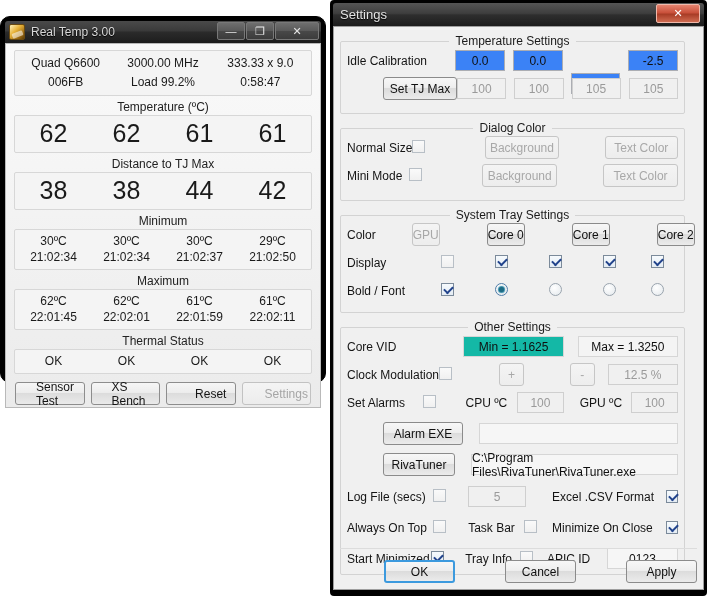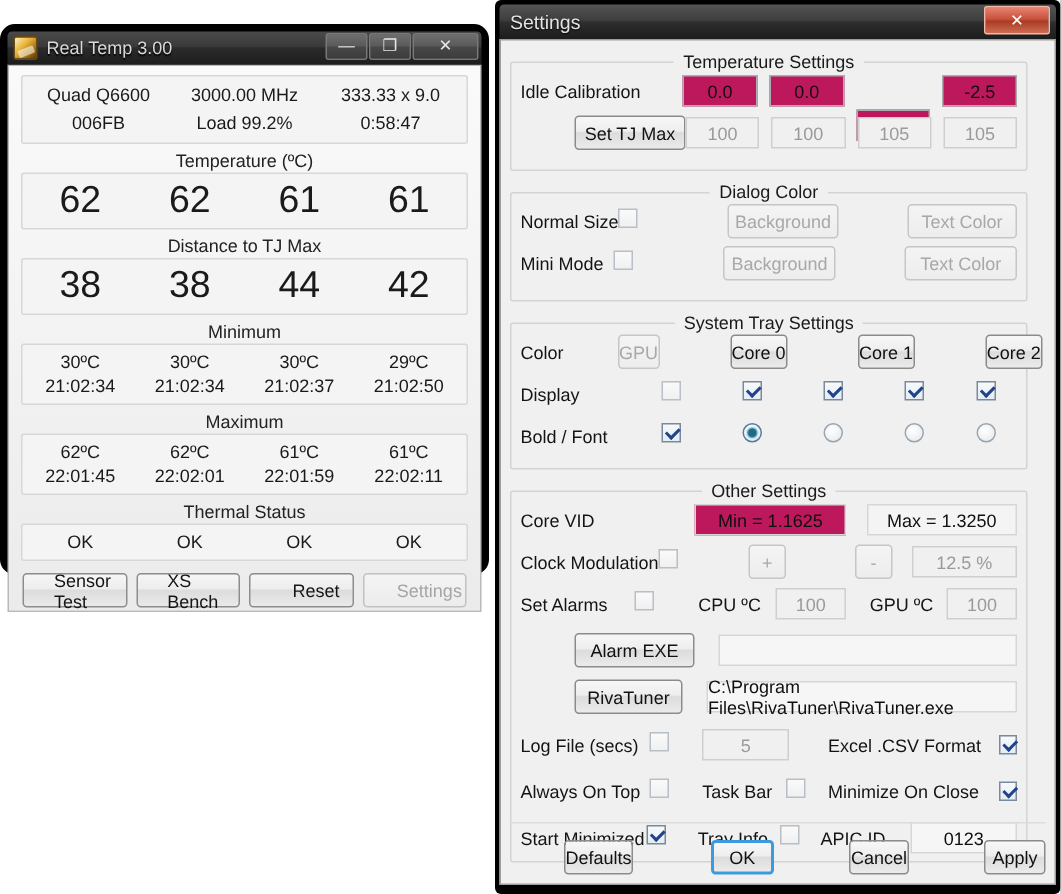--- a/index.html
+++ b/index.html
@@ -141,21 +141,21 @@
     text-align: center; font-size: 12px; color: #1a1a1a;
   }
   .group-title span { background: #f0f0f0; padding: 0 6px; }
   .grow {
     display: flex; align-items: center;
     height: 25px;
     margin-top: 3px;
   }
   .glabel { font-size: 12px; color: #141414; white-space: nowrap; }
   .tfield {
-    height: 21px; border: 1px solid #abadb3; background: #be185d;
+    height: 21px; border: 1px solid #abadb3; background: #3b82f6;
     display: flex; align-items: center; justify-content: center;
     font-size: 12px; color: #0f0f0f;
   }
   .tfield.dis { background:#f0f0f0; border-color:#cfcfcf; color:#9a9a9a; }
   .sbtn {
     height: 23px;
     background: linear-gradient(to bottom,#f7f7f7 0%,#eeeeee 45%,#dcdcdc 50%,#ebebeb 100%);
     border: 1px solid #8b8b8b; border-radius: 3px;
     font-size: 12px; color: #111;
     display: flex; align-items: center; justify-content: center;
@@ -381,21 +381,21 @@
         </div>
       </div>
 
       <div class="group" style="margin-top:14px;height:248px;">
         <div class="group-title">
           <span>Other Settings</span>
         </div>
 
         <div class="grow">
           <div class="glabel" style="width:128px;">Core VID</div>
-          <div class="tfield" style="width:110px;margin-right:14px;background:#be185d;border-color:#d6d6d6;">Min = 1.1625</div>
+          <div class="tfield" style="width:110px;margin-right:14px;background:#14b8a6;border-color:#d6d6d6;">Min = 1.1625</div>
           <div class="tfield" style="width:110px;background:#f4f4f4;border-color:#d6d6d6;">Max = 1.3250</div>
         </div>
 
         <div class="grow">
           <div class="glabel" style="width:128px;">Clock Modulation</div>
           <div style="width:38px;"><span class="cbx dis"></span></div>
           <div class="sbtn dis" style="width:38px;margin-right:10px;">+</div>
           <div class="sbtn dis" style="width:38px;margin-right:13px;">-</div>
           <div class="tfield dis" style="width:110px;">12.5 %</div>
         </div>
@@ -442,21 +442,20 @@
           <div class="glabel" style="width:60px;">Tray Info</div>
           <div style="width:30px;"><span class="cbx dis"></span></div>
           <div class="glabel" style="width:66px;">APIC ID</div>
           <div class="tfield" style="width:78px;background:#f6f6f6;border-color:#d6d6d6;">0123</div>
         </div>
       </div>
 
       <div class="fdivider"></div>
 
       <div class="footer">
-        <div class="sbtn" style="width:74px;">Defaults</div>
         <div style="flex:1 1 auto;"></div>
         <div class="sbtn default" style="width:72px;margin-right:6px;">OK</div>
         <div class="sbtn" style="width:72px;margin-right:6px;">Cancel</div>
         <div class="sbtn" style="width:72px;">Apply</div>
       </div>
 
     </div>
   </div>
 
 </div>

